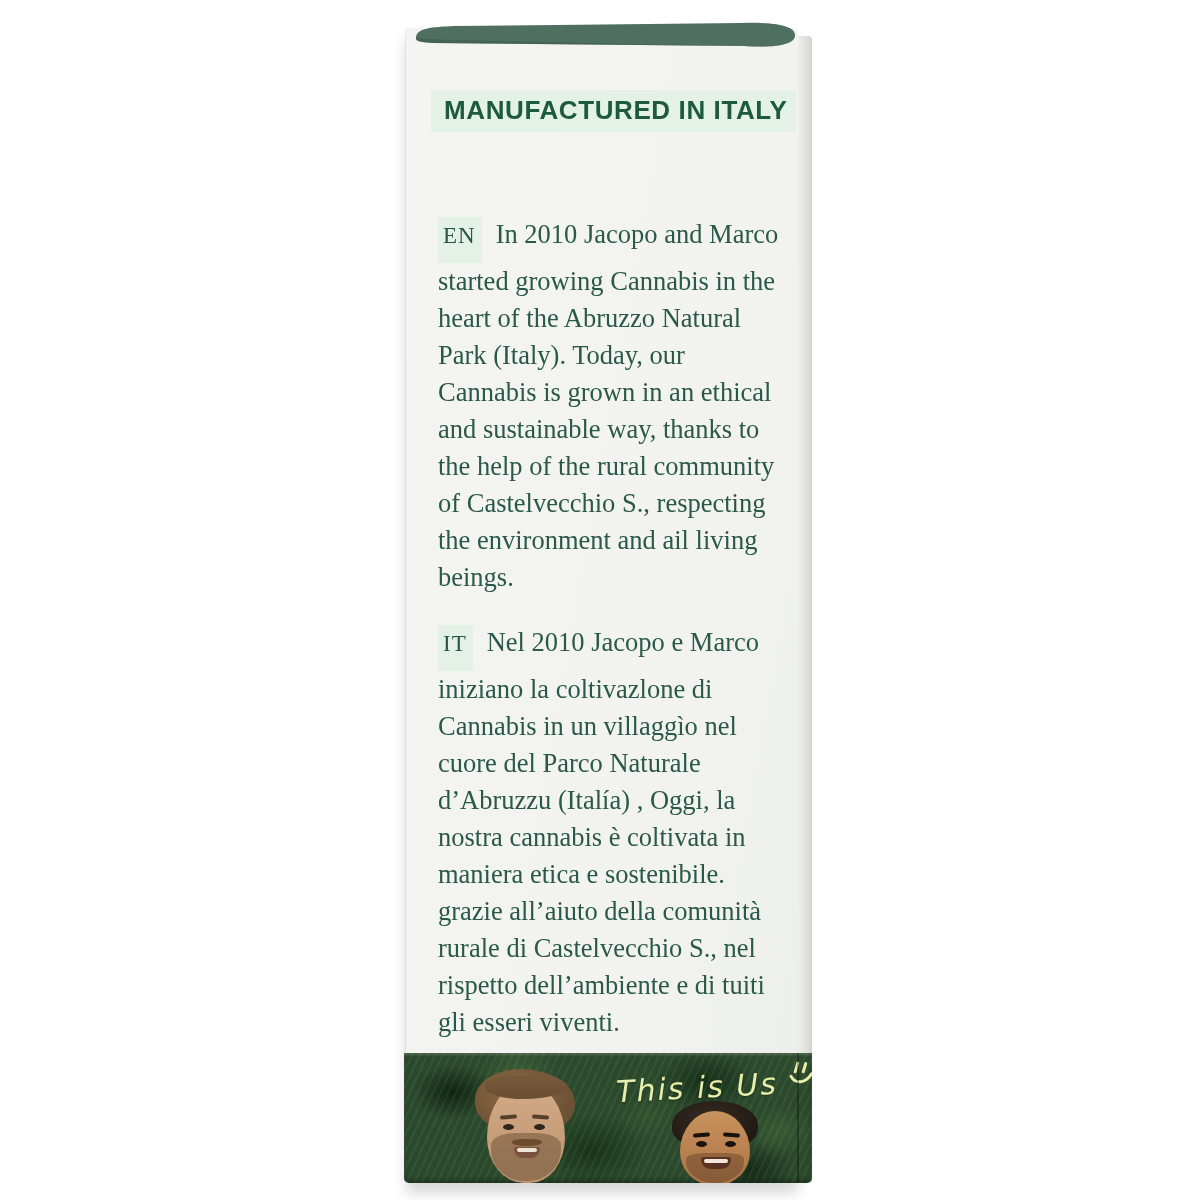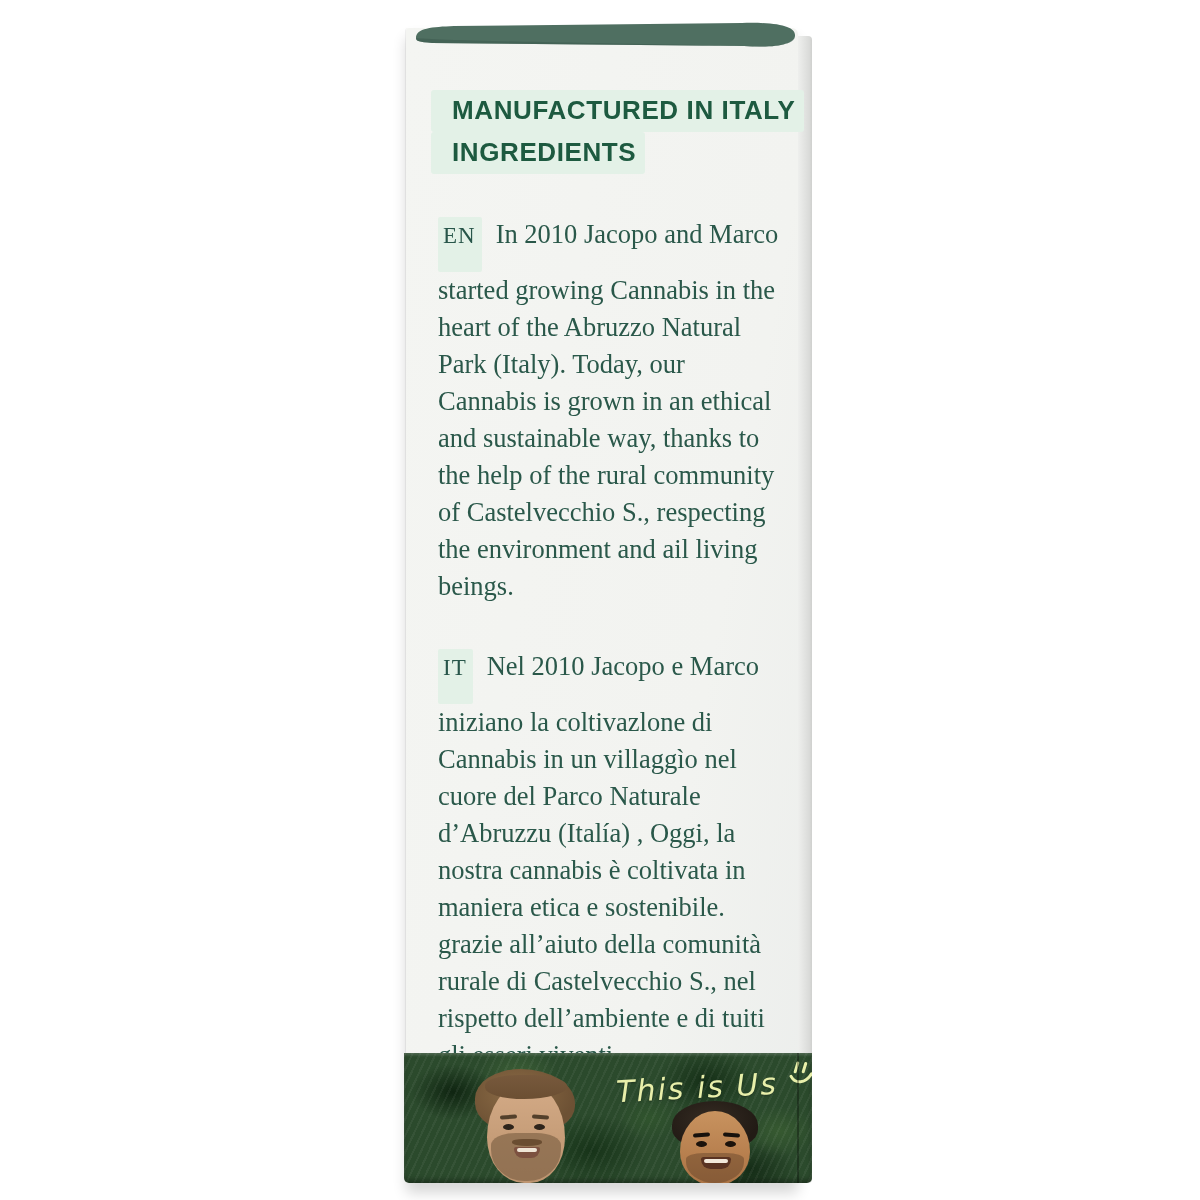--- a/index.html
+++ b/index.html
@@ -24,36 +24,36 @@
   .box-flap{
     position:absolute;left:2px;top:0;width:398px;height:30px;
   }
   
   .heading{
     position:absolute;left:34px;top:70px;line-height:37px;
   }
   .heading .hl{
     display:inline-block;background:#e3f1e7;color:#1d5a40;
     font-weight:700;font-size:26px;letter-spacing:0.6px;
-    padding:2px 9px 3px 21px;margin-left:-7px;border-radius:3px;
+    padding:2px 9px 3px 13px;margin-left:-7px;border-radius:3px;
   }
   
   .para{
     position:absolute;left:34px;color:#2a584a;
     font-family:"Liberation Serif", serif;
     font-size:26.5px;line-height:37px;
   }
   .para .lang{
     display:inline-block;background:#e3f1e7;border-radius:2px;
-    font-size:23px;letter-spacing:1px;padding:0 6px 18px 5px;
+    font-size:23px;letter-spacing:1px;padding:0 6px 9px 5px;
     margin-right:14px;color:#28564a;
   }
   .para .ptext{white-space:pre;}
   .para-en{top:196px;}
-  .para-it{top:628px;}
+  .para-it{top:604px;}
   
   .band{
     position:absolute;left:0;top:1033px;width:408px;height:130px;
     overflow:hidden;border-radius:0 0 5px 5px;
     background-color:#2b4a2c;
     background-image:
       repeating-linear-gradient(115deg, rgba(255,255,255,0.05) 0 2px, rgba(255,255,255,0) 2px 7px),
       radial-gradient(60px 40px at 12% 30%, rgba(10,30,12,0.85), rgba(10,30,12,0) 70%),
       radial-gradient(80px 52px at 46% 75%, rgba(18,46,20,0.8), rgba(18,46,20,0) 70%),
       radial-gradient(70px 46px at 74% 22%, rgba(14,38,16,0.75), rgba(14,38,16,0) 70%),
@@ -129,21 +129,20 @@
   <div class="box-front"></div>
   <div class="box-side"></div>
 
   <svg class="box-flap" viewBox="0 0 398 30" width="398" height="30">
     <path d="M10 18 C10 8 26 7 48 6 L336 3 C374 2 390 7 389 16 C388 25 368 28 338 26 L26 23 C13 22 10 21 10 18 Z" fill="#4f6f61"></path>
     <path d="M10 18 C30 21 300 25 338 26 C368 28 388 25 389 16 C389 22 382 27 338 26 L26 23 C13 22 10 21 10 18 Z" fill="#3d5a4e" opacity="0.55"></path>
   </svg>
 
   <div class="heading">
     <div><span class="hl">MANUFACTURED IN ITALY</span></div>
-    <div><span class="hl">INGREDIENTS</span></div>
   </div>
 
   <div class="para para-en">
     <span class="lang">EN</span><span class="ptext">In 2010 Jacopo and Marco
 started growing Cannabis in the
 heart of the Abruzzo Natural
 Park (Italy). Today, our
 Cannabis is grown in an ethical
 and sustainable way, thanks to
 the help of the rural community

